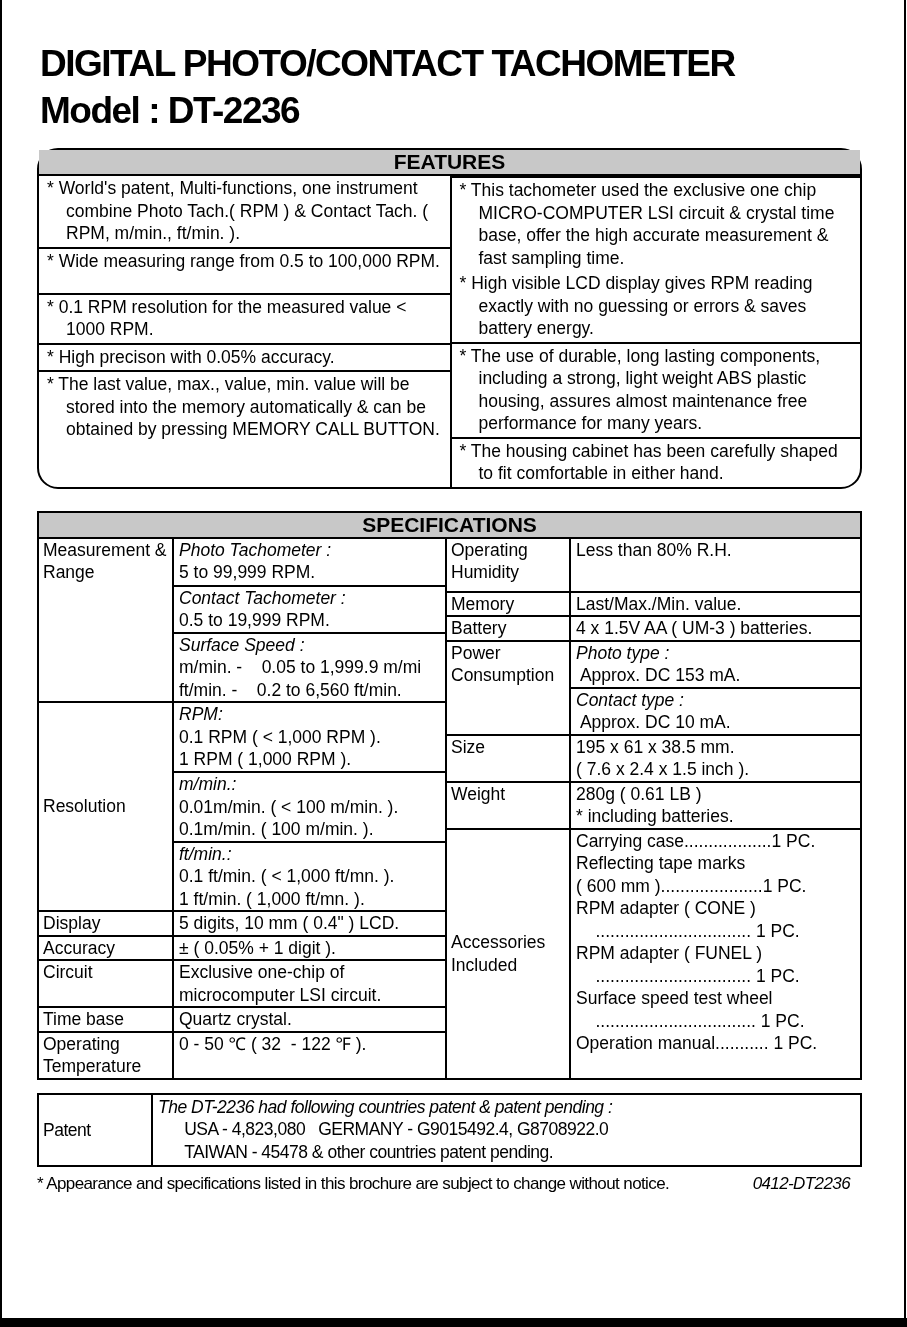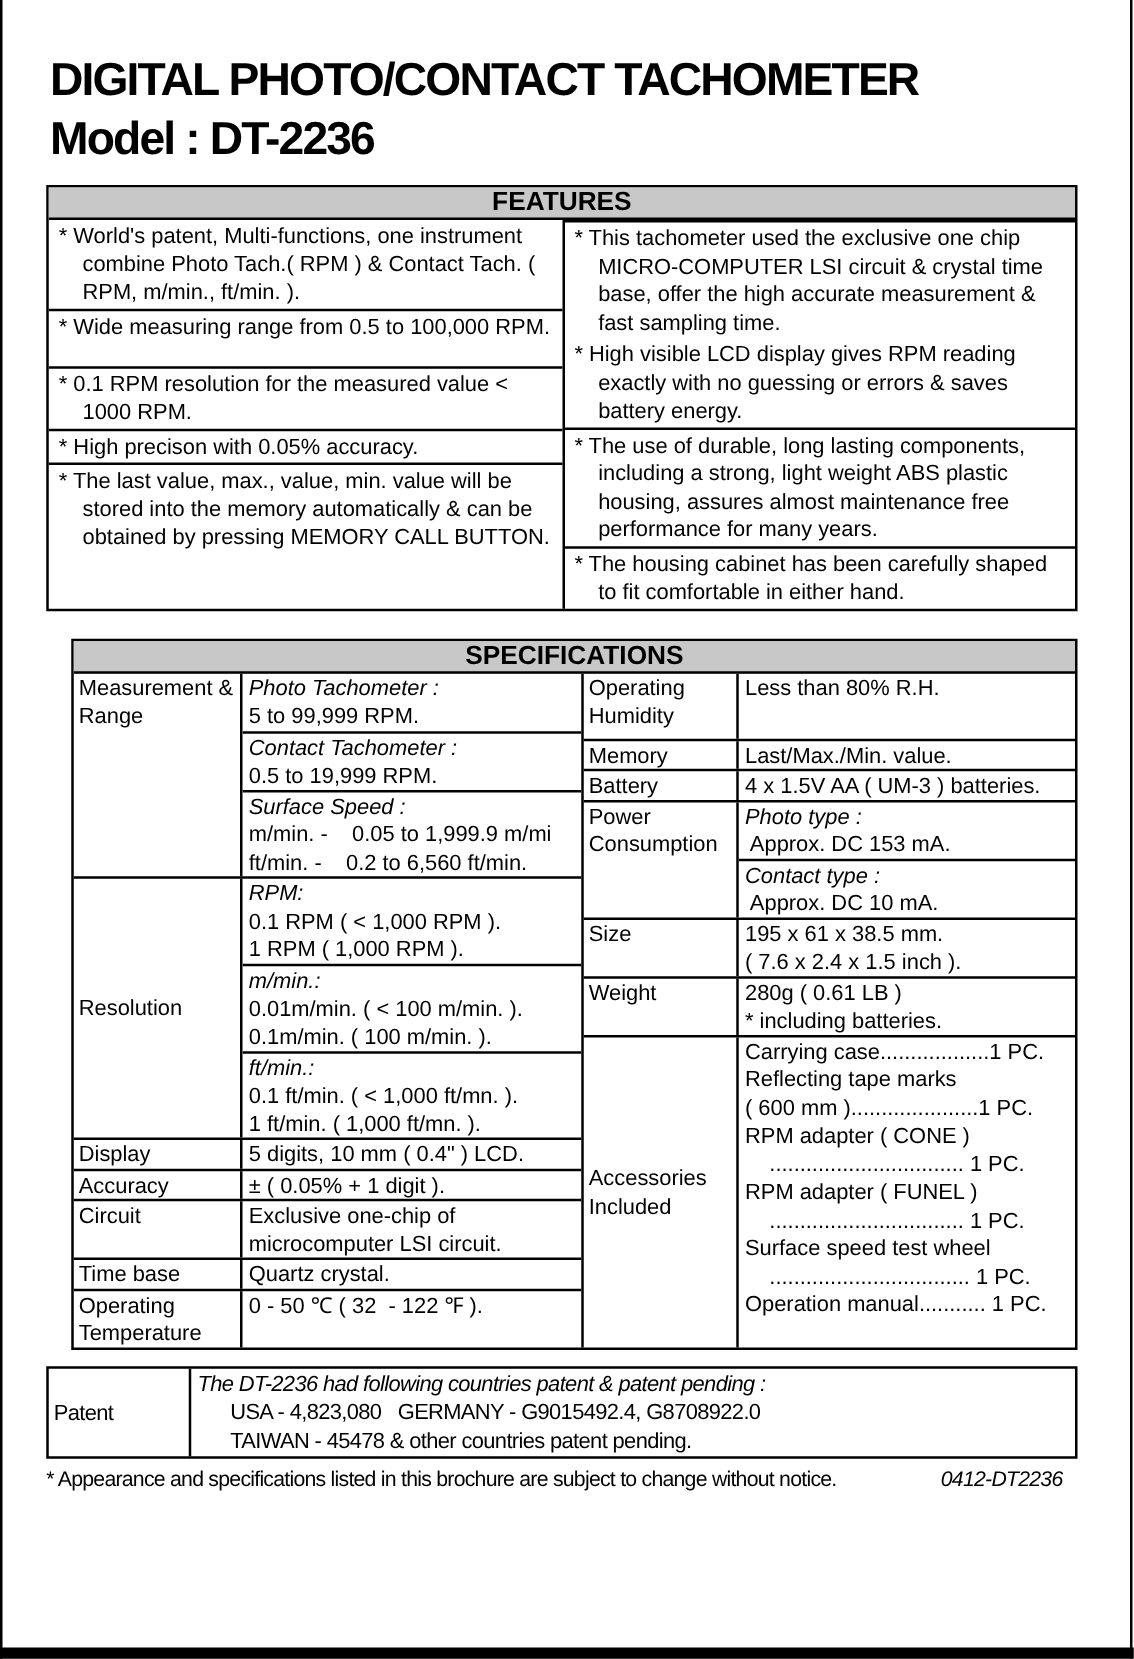--- a/index.html
+++ b/index.html
@@ -8,22 +8,22 @@
   .edge { position:absolute; top:0; bottom:0; width:2px; background:#000; }
   .edge-left { left:0; }
   .edge-right { right:1px; }
   .bottom-bar { position:absolute; left:0; right:0; bottom:0; height:9px; background:#000; }
   .content { position:absolute; left:37px; top:0; width:825px; }
 
   .title-block { margin-top:40px; margin-left:3px; }
   .title-line { font-size:37px; font-weight:bold; letter-spacing:-1.5px; line-height:47px; white-space:nowrap; }
 
   .box { border:2px solid #000; }
-  .features-box { margin-top:14px; }
-  .specs-box { margin-top:22px;margin-left:20px; }
+  .features-box { margin-top:14px;border-radius:21px; }
+  .specs-box { margin-top:22px; }
   .patent-box { margin-top:13px; }
 
   .box-header { background:#c8c8c8; text-align:center; font-weight:bold; font-size:21px; line-height:24px; border-bottom:2px solid #000; }
 
   
   .feat-cols { display:flex; align-items:stretch; }
   .feat-col { width:50%; display:flex; flex-direction:column; }
   .feat-col-right { border-left:2px solid #000; width:calc(50% - 2px); flex:1; }
   .feat-item { padding:1px 4px 2px 27px; text-indent:-19px; font-size:17.5px; line-height:22.5px; border-top:2px solid #000; }
   .feat-item.first { border-top:none; }

